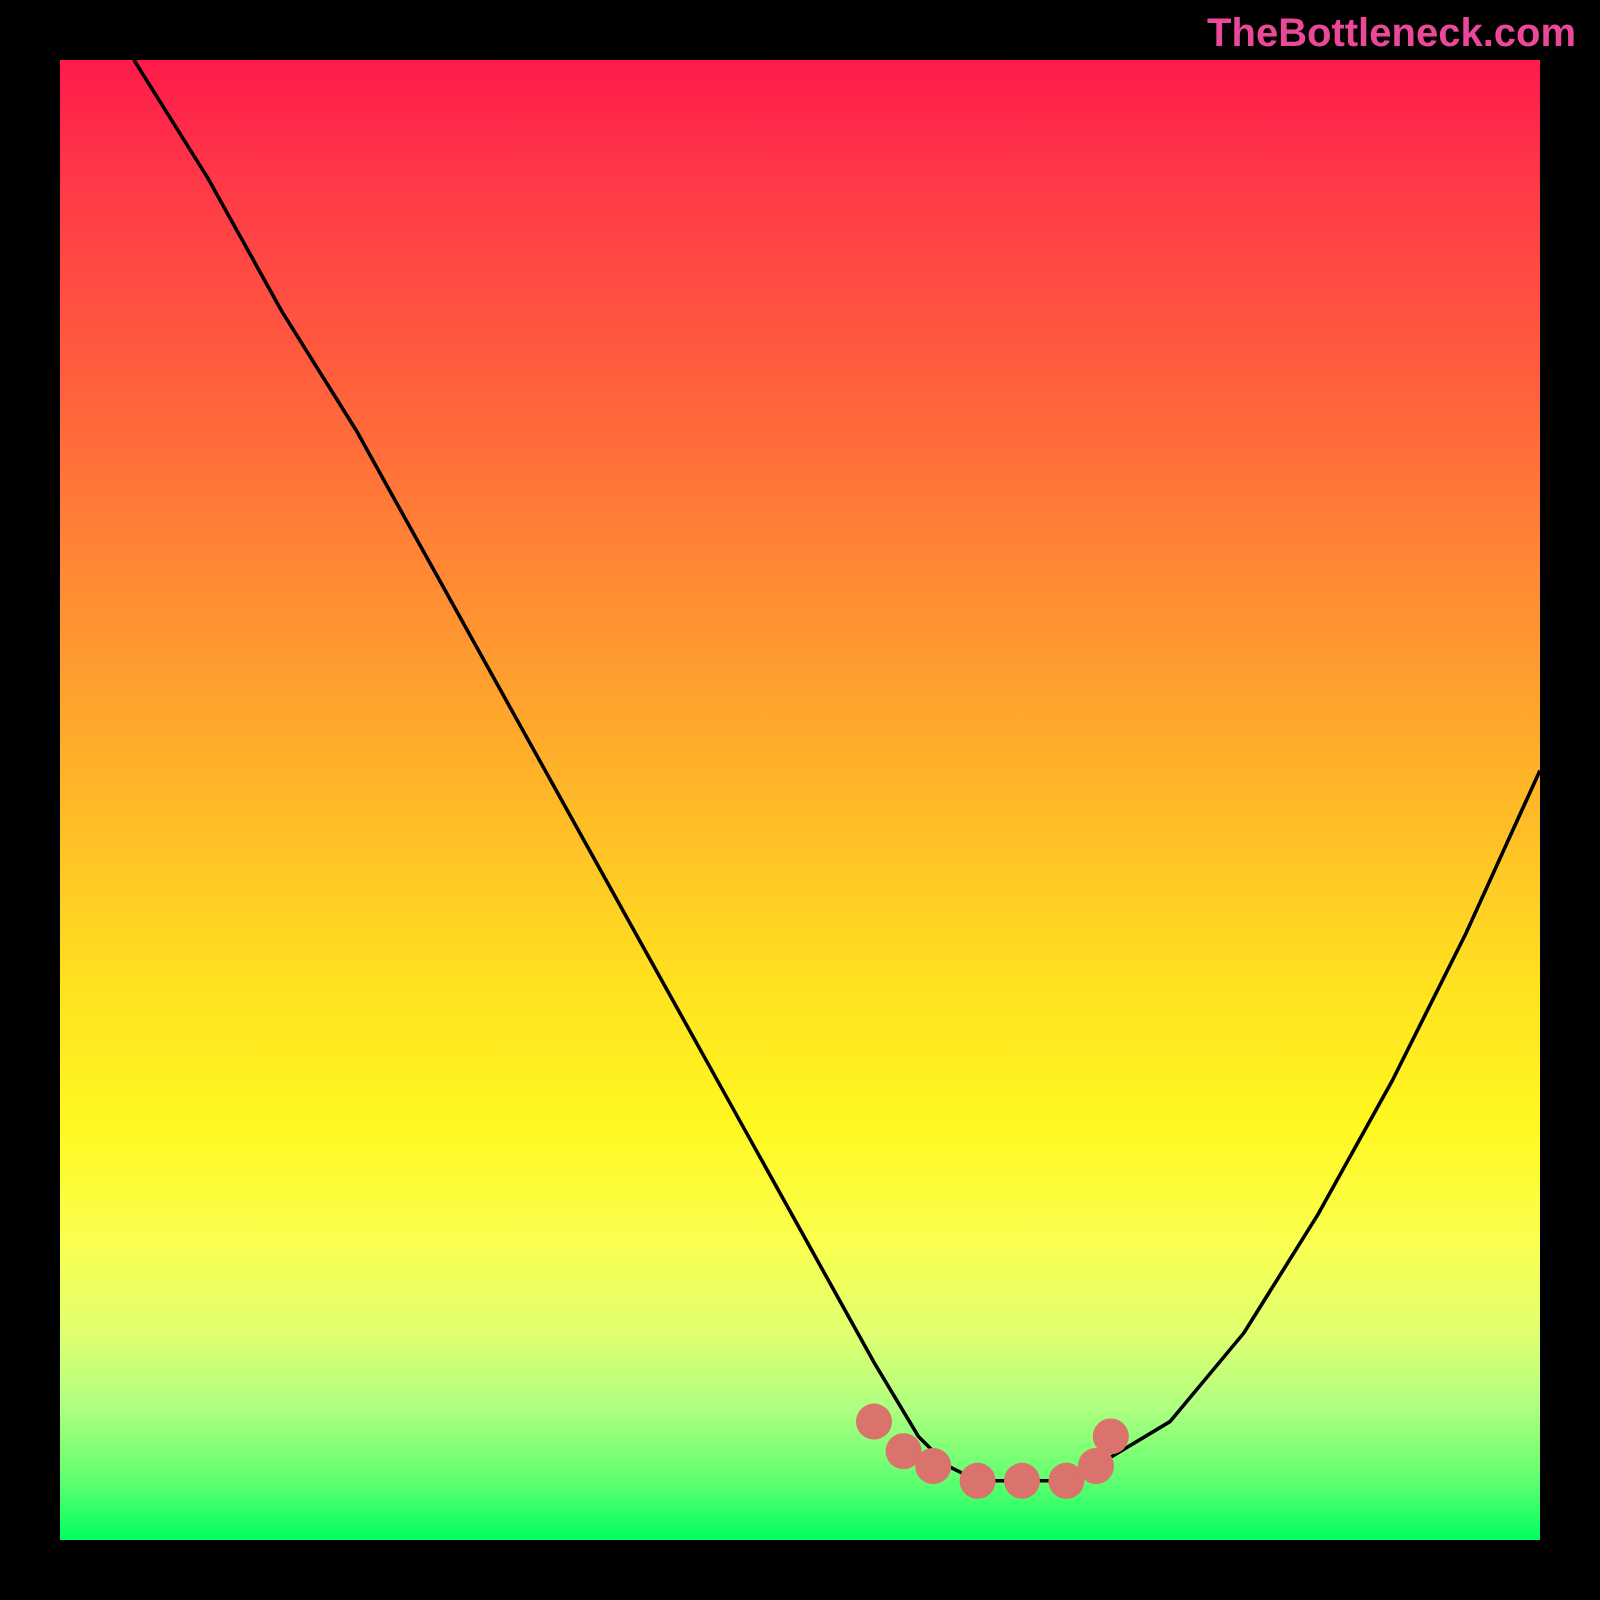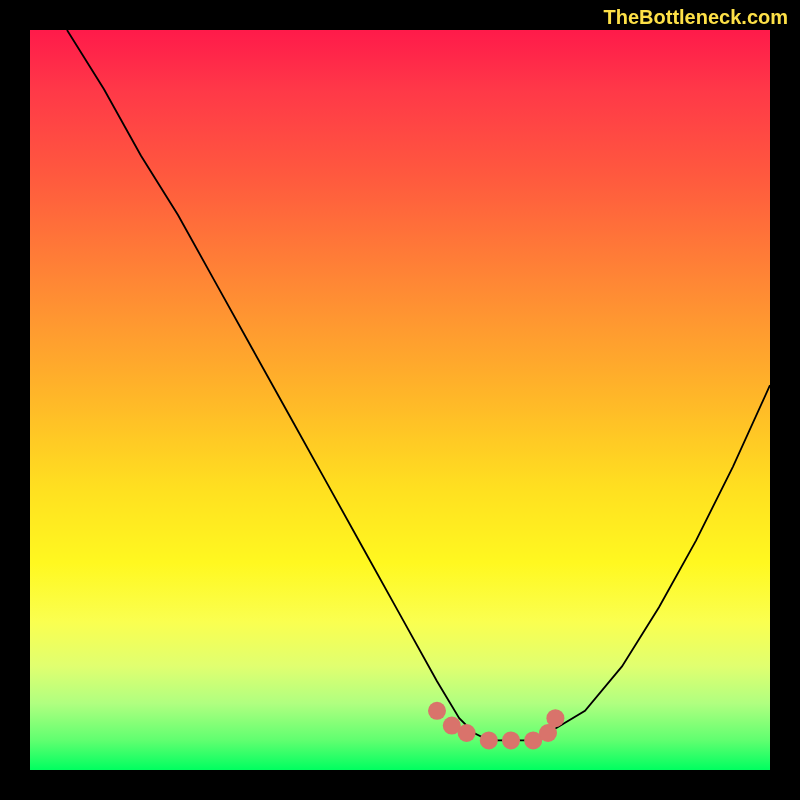--- a/index.html
+++ b/index.html
@@ -8,21 +8,21 @@
     height: 800px;
     background: #000;
     position: relative;
     overflow: hidden;
     font-family: Arial, sans-serif;
   }
   .watermark {
     position: absolute;
     top: 6px;
     right: 12px;
-    color: #fde047;
+    color: #ec4899;
     font-size: 20px;
     font-weight: bold;
     z-index: 10;
   }
   .plot-container {
     position: absolute;
     left: 30px;
     top: 30px;
     width: 740px;
     height: 740px;

